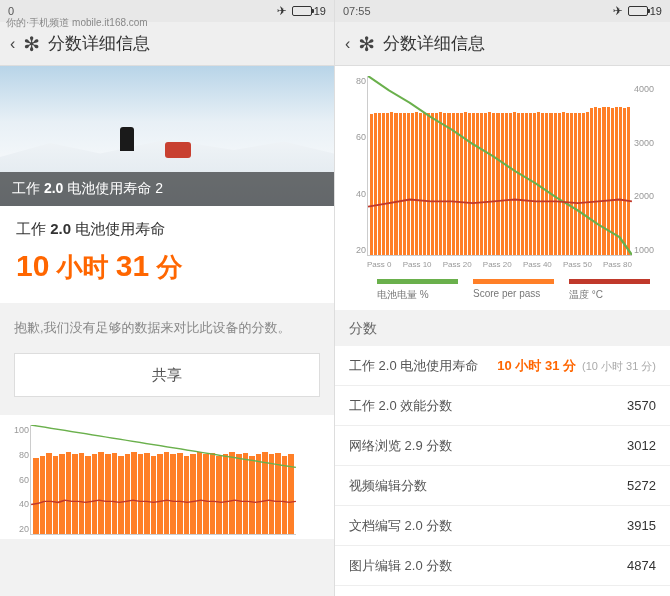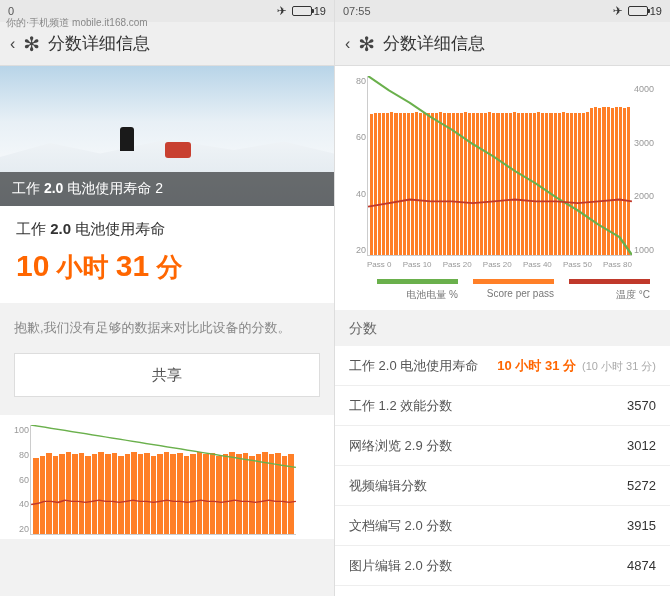--- a/index.html
+++ b/index.html
@@ -42,21 +42,21 @@
 .chart-wrap { background: #fff; padding: 10px 10px 4px; }
 .chart { position: relative; height: 180px; border-left: 1px solid #ccc; border-bottom: 1px solid #ccc; margin-left: 22px; margin-right: 28px; }
 .chart.small { height: 110px; margin-left: 20px; }
 .y-ticks { position: absolute; left: -22px; top: 0; bottom: 0; width: 20px; display: flex; flex-direction: column; justify-content: space-between; font-size: 9px; color: #999; text-align: right; }
 .y-ticks-r { position: absolute; right: -28px; top: 8px; bottom: 0; width: 26px; display: flex; flex-direction: column; justify-content: space-between; font-size: 9px; color: #999; text-align: left; }
 .bars { position: absolute; left: 2px; right: 2px; bottom: 0; top: 0; display: flex; align-items: flex-end; gap: 1px; }
 .bar { flex: 1; background: #ff7f27; }
 svg.lines { position: absolute; left: 0; top: 0; width: 100%; height: 100%; }
 .x-ticks { display: flex; justify-content: space-between; font-size: 8px; color: #999; margin: 4px 28px 0 22px; }
 
-.legend { display: flex; gap: 15px; margin: 10px 10px 4px 32px; font-size: 10px; color: #777; text-align: right; }
+.legend { display: flex; gap: 15px; margin: 10px 10px 4px 32px; font-size: 10px; color: #777; }
 .legend-item { flex: 1; }
 .legend-bar { height: 5px; margin-bottom: 4px; }
 .lg-green { background: #6ab04c; }
 .lg-red { background: #c0392b; }
 .lg-orange { background: #ff7f27; }
 
 .score-hdr { padding: 10px 14px 8px; font-size: 14px; color: #666; background: #f2f2f2; }
 
 .table { background: #fff; }
 .row { display: flex; align-items: center; height: 40px; padding: 0 14px; border-bottom: 1px solid #eee; font-size: 13px; }
@@ -290,21 +290,21 @@
     </div>
 
     <div class="score-hdr">分数</div>
 
     <div class="table" id="score-table">
         <div class="row highlight">
           <span class="row-label">工作 2.0 电池使用寿命</span>
           <span class="row-val">10 小时 31 分<span class="sub">(10 小时 31 分)</span></span>
         </div>
         <div class="row">
-          <span class="row-label">工作 1.2 效能分数</span>
+          <span class="row-label">工作 2.0 效能分数</span>
           <span class="row-val">3570</span>
         </div>
         <div class="row">
           <span class="row-label">网络浏览 2.9 分数</span>
           <span class="row-val">3012</span>
         </div>
         <div class="row">
           <span class="row-label">视频编辑分数</span>
           <span class="row-val">5272</span>
         </div>

